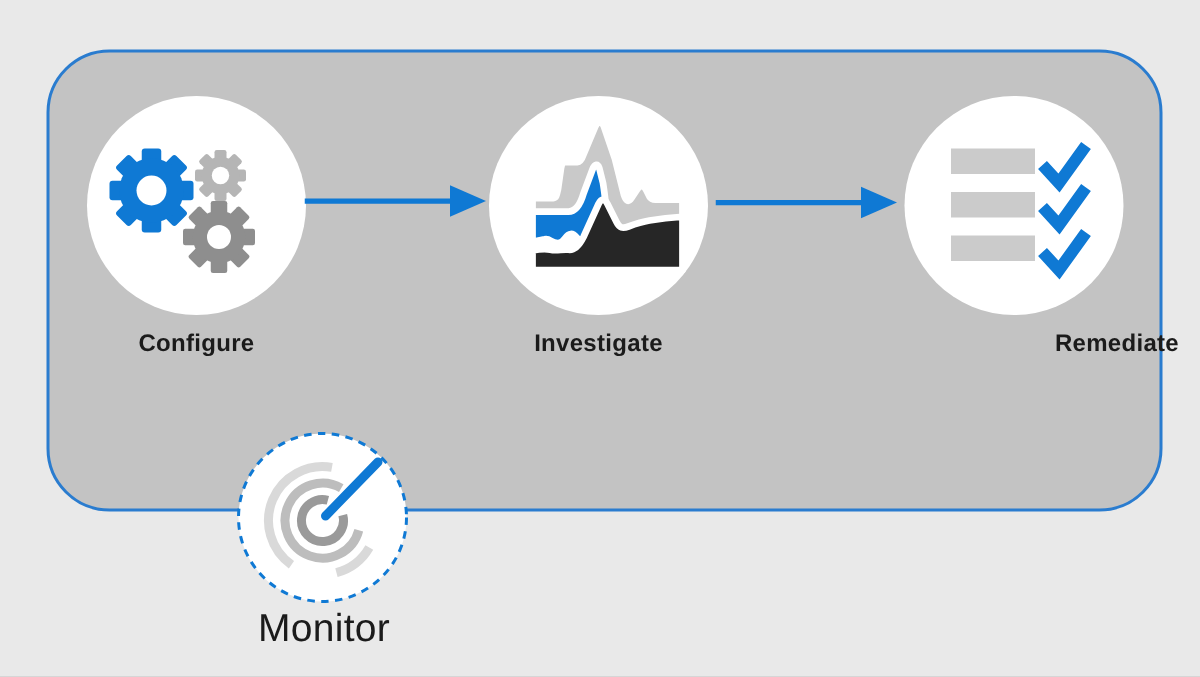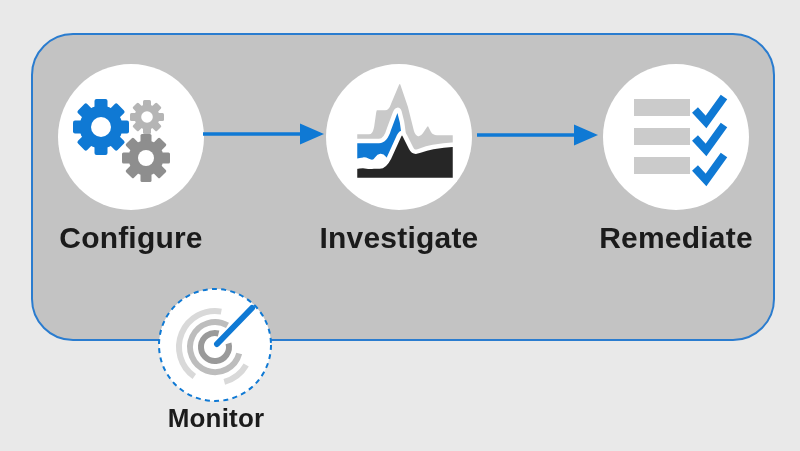--- a/index.html
+++ b/index.html
@@ -25,28 +25,28 @@
   .step-circle{
     position:absolute; width:146px; height:146px; border-radius:50%;
     background:var(--circle-bg);
     display:flex; align-items:center; justify-content:center;
   }
   .circle-configure{left:58px; top:64px;}
   .circle-investigate{left:326px; top:64px;}
   .circle-remediate{left:603px; top:64px;}
   .step-label{
     position:absolute; top:221px; width:220px; text-align:center;
-    font-size:30px; font-weight:600; color:var(--label-text);
+    font-size:16px; font-weight:600; color:var(--label-text);
     letter-spacing:0.2px;
   }
   .label-configure{left:21px;}
   .label-investigate{left:289px;text-align:center;}
-  .label-remediate{left:566px;}
+  .label-remediate{left:566px;text-align:right;}
   .label-monitor{left:106px; top:403px; position:absolute; width:220px; text-align:center;
-    font-size:26px; font-weight:700; color:var(--label-text); letter-spacing:0.2px;}
+    font-size:26px; font-weight:400; color:var(--label-text); letter-spacing:0.2px;}
   .arrow{position:absolute; width:122px; height:24px;}
   .arrow-1{left:203px; top:122px;}
   .arrow-2{left:477px; top:123px;}
   .arrow line{stroke:var(--accent); stroke-width:3.5;}
   .arrow polygon{fill:var(--accent);}
   .monitor-svg{position:absolute; left:156px; top:286px; width:118px; height:118px;}
   
   .accent-fill{fill:var(--accent);}
   .gear-light-fill{fill:var(--gear-light);}
   .gear-dark-fill{fill:var(--gear-dark);}

